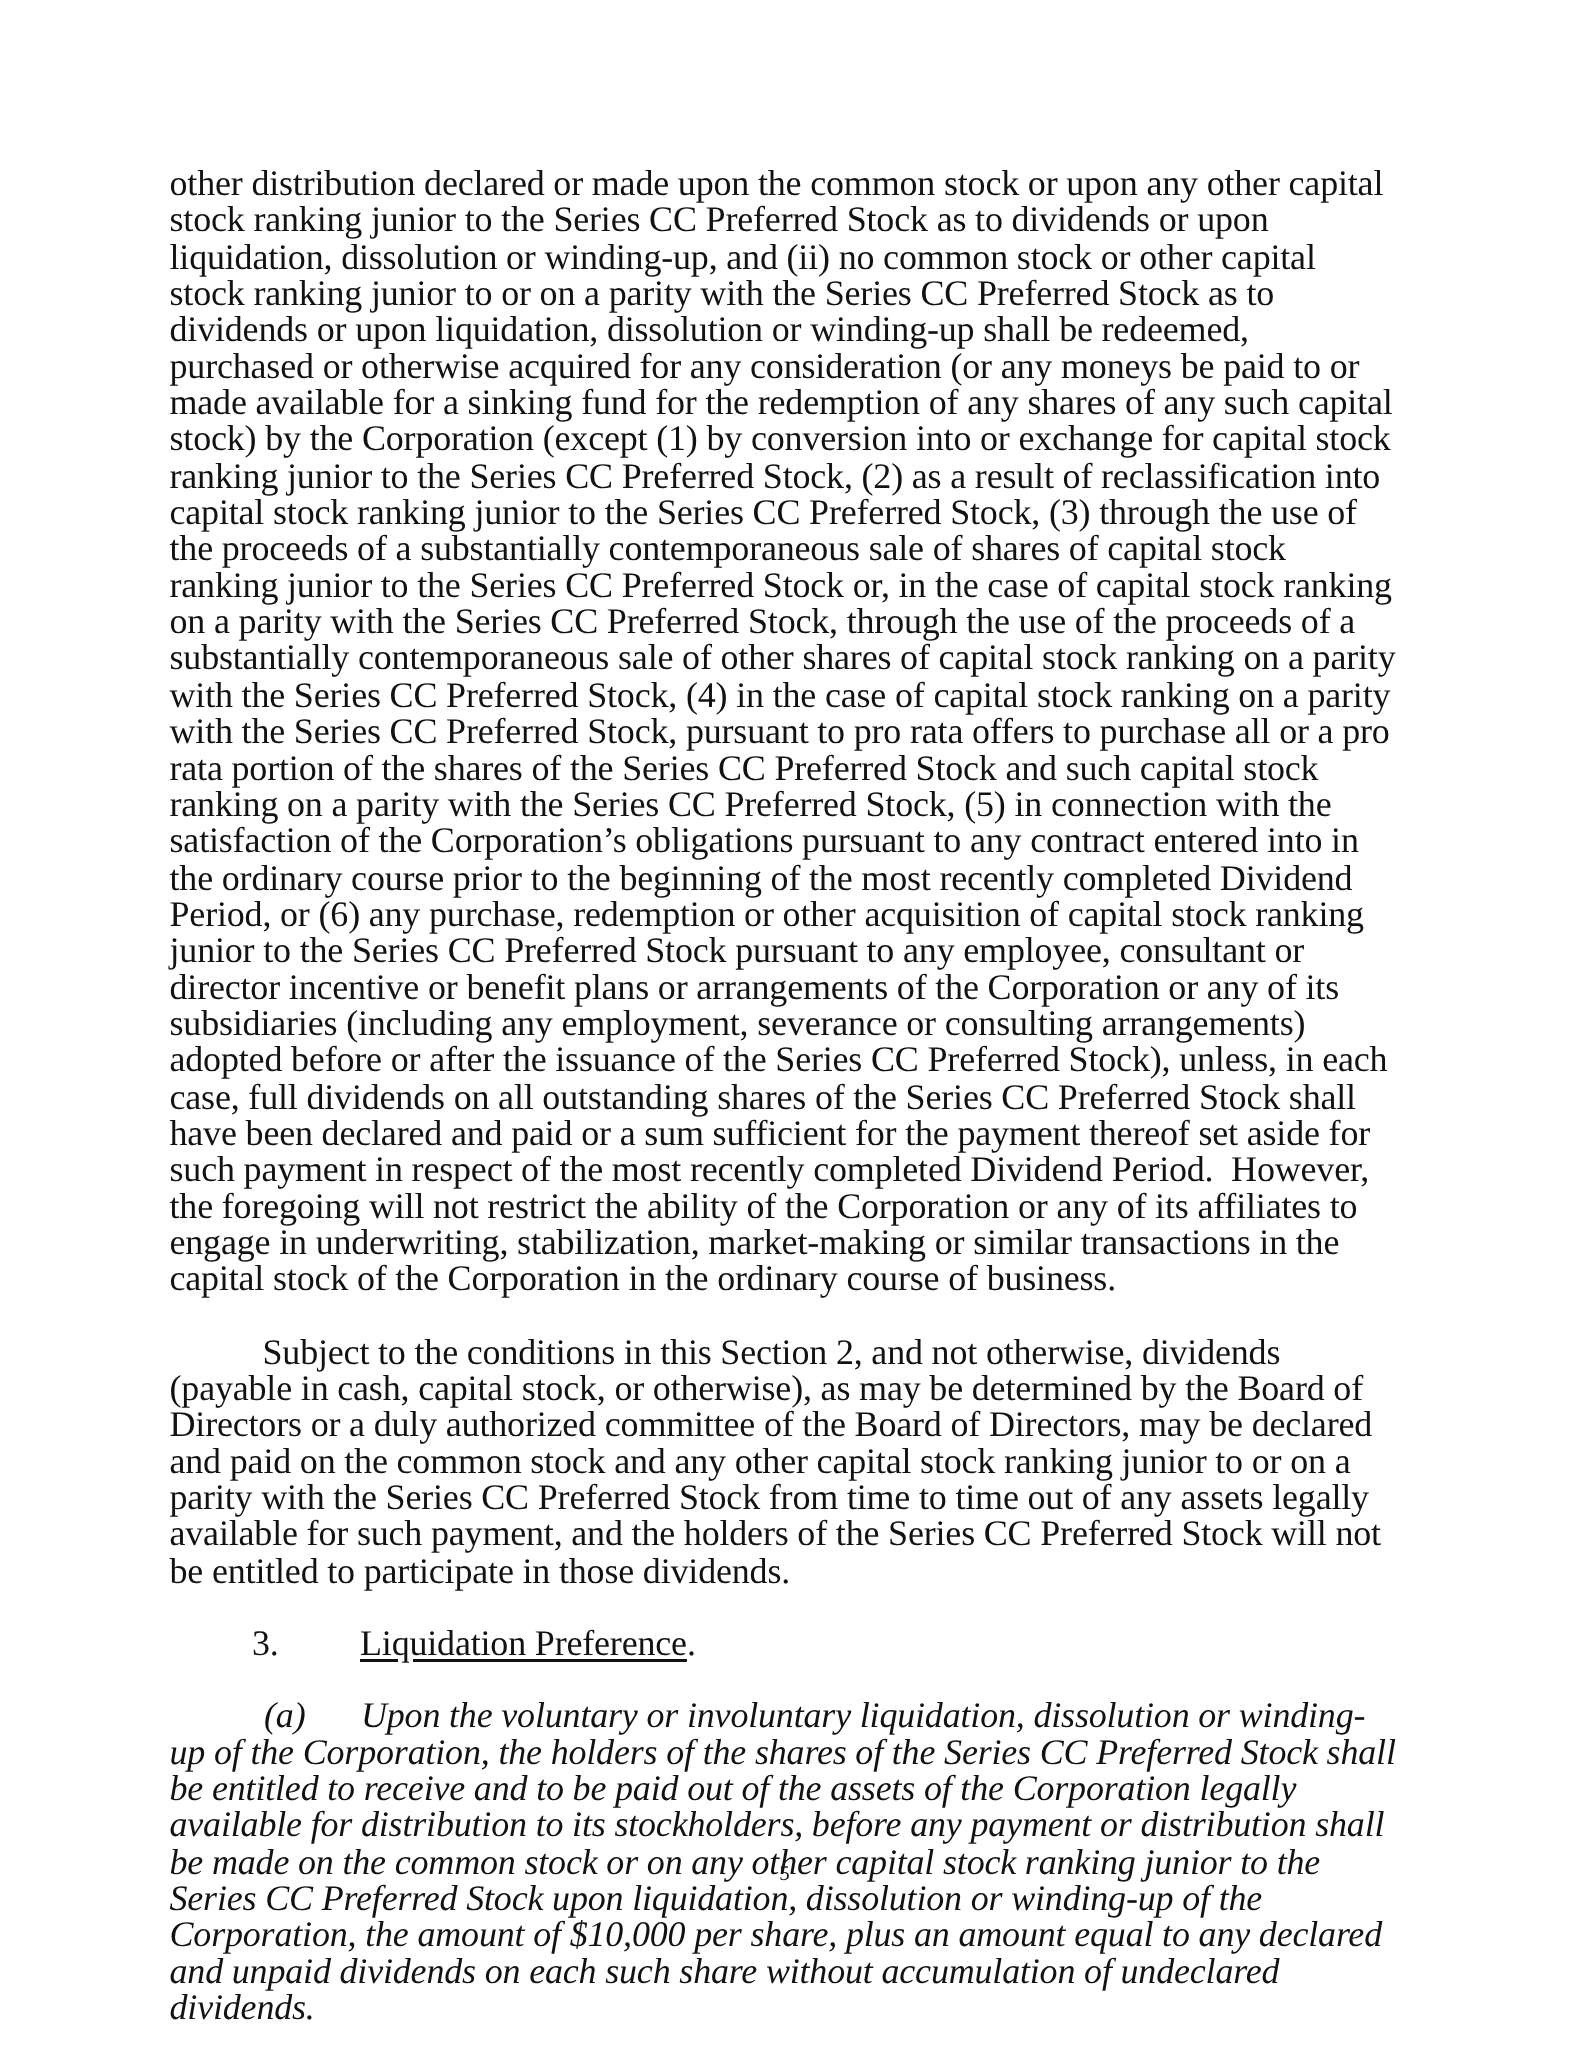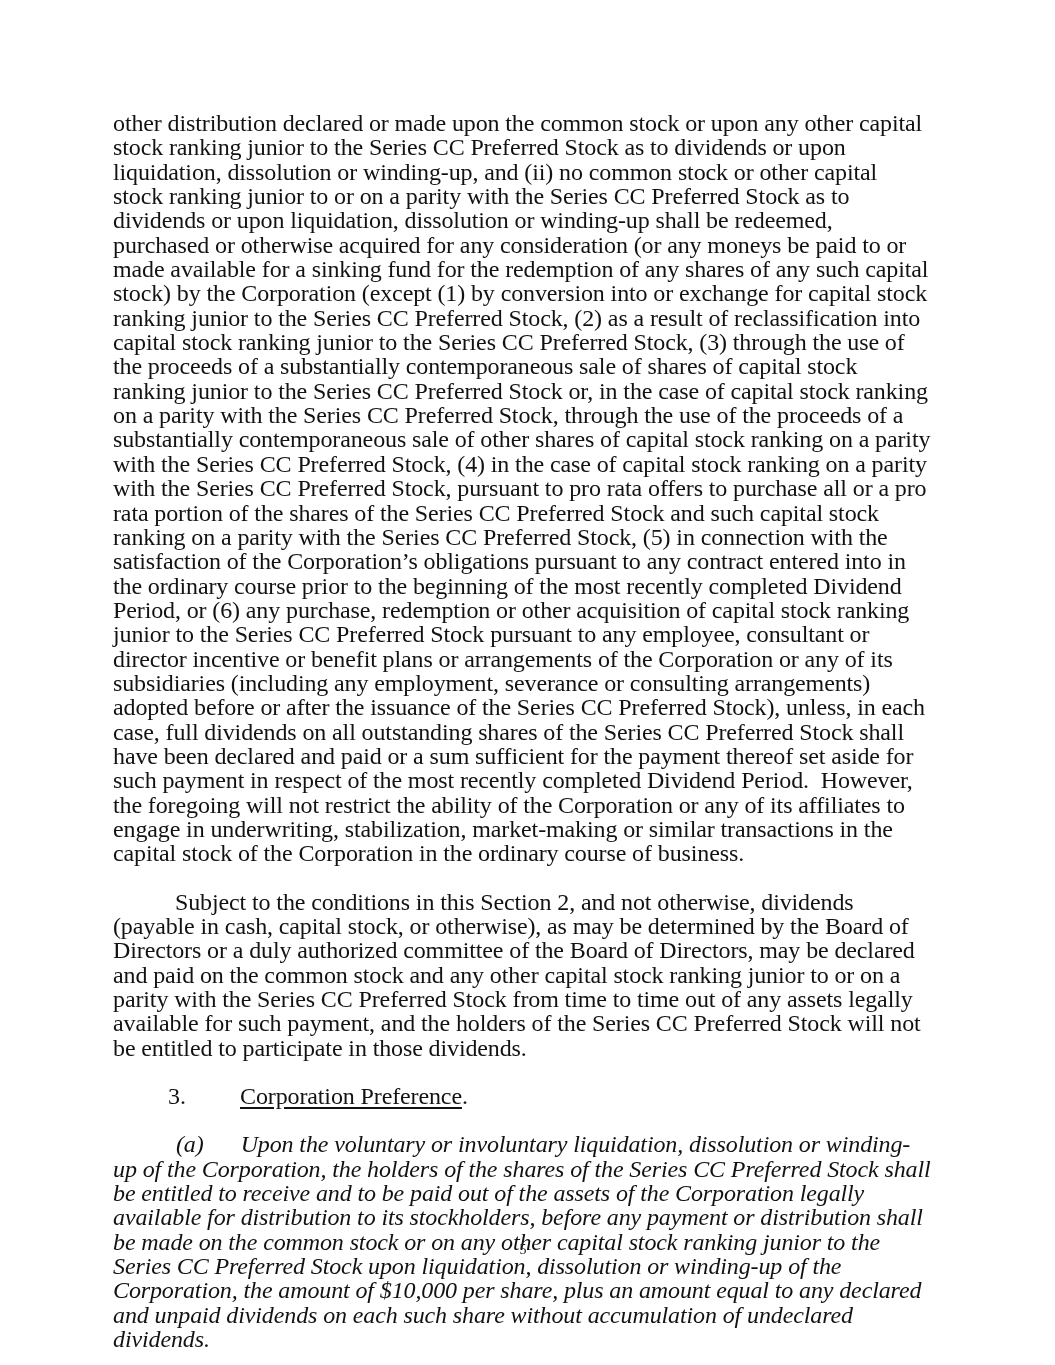--- a/index.html
+++ b/index.html
@@ -67,21 +67,21 @@
 <body>
 
 <div class="page">
   <div class="content">
 
     <p class="para">other distribution declared or made upon the common stock or upon any other capital stock ranking junior to the Series CC Preferred Stock as to dividends or upon liquidation, dissolution or winding-up, and (ii) no common stock or other capital stock ranking junior to or on a parity with the Series CC Preferred Stock as to dividends or upon liquidation, dissolution or winding-up shall be redeemed, purchased or otherwise acquired for any consideration (or any moneys be paid to or made available for a sinking fund for the redemption of any shares of any such capital stock) by the Corporation (except (1) by conversion into or exchange for capital stock ranking junior to the Series CC Preferred Stock, (2) as a result of reclassification into capital stock ranking junior to the Series CC Preferred Stock, (3) through the use of the proceeds of a substantially contemporaneous sale of shares of capital stock ranking junior to the Series CC Preferred Stock or, in the case of capital stock ranking on a parity with the Series CC Preferred Stock, through the use of the proceeds of a substantially contemporaneous sale of other shares of capital stock ranking on a parity with the Series CC Preferred Stock, (4) in the case of capital stock ranking on a parity with the Series CC Preferred Stock, pursuant to pro rata offers to purchase all or a pro rata portion of the shares of the Series CC Preferred Stock and such capital stock ranking on a parity with the Series CC Preferred Stock, (5) in connection with the satisfaction of the Corporation’s obligations pursuant to any contract entered into in the ordinary course prior to the beginning of the most recently completed Dividend Period, or (6) any purchase, redemption or other acquisition of capital stock ranking junior to the Series CC Preferred Stock pursuant to any employee, consultant or director incentive or benefit plans or arrangements of the Corporation or any of its subsidiaries (including any employment, severance or consulting arrangements) adopted before or after the issuance of the Series CC Preferred Stock), unless, in each case, full dividends on all outstanding shares of the Series CC Preferred Stock shall have been declared and paid or a sum sufficient for the payment thereof set aside for such payment in respect of the most recently completed Dividend Period.&nbsp; However, the foregoing will not restrict the ability of the Corporation or any of its affiliates to engage in underwriting, stabilization, market-making or similar transactions in the capital stock of the Corporation in the ordinary course of business.</p>
 
     <p class="para indent-first">Subject to the conditions in this Section 2, and not otherwise, dividends (payable in cash, capital stock, or otherwise), as may be determined by the Board of Directors or a duly authorized committee of the Board of Directors, may be declared and paid on the common stock and any other capital stock ranking junior to or on a parity with the Series CC Preferred Stock from time to time out of any assets legally available for such payment, and the holders of the Series CC Preferred Stock will not be entitled to participate in those dividends.</p>
 
     <p class="heading">
-      <span class="h-num">3.</span><span class="h-title">Corporation Preference</span><span>.</span>
+      <span class="h-num">3.</span><span class="h-title">Liquidation Preference</span><span>.</span>
     </p>
 
     <p class="para sub">
       <span>(a)</span><span class="tab-a"></span><span>Upon the voluntary or involuntary liquidation, dissolution or winding-up of the Corporation, the holders of the shares of the Series CC Preferred Stock shall be entitled to receive and to be paid out of the assets of the Corporation legally available for distribution to its stockholders, before any payment or distribution shall be made on the common stock or on any other capital stock ranking junior to the Series CC Preferred Stock upon liquidation, dissolution or winding-up of the Corporation, the amount of $10,000 per share, plus an amount equal to any declared and unpaid dividends on each such share without accumulation of undeclared dividends.</span>
     </p>
 
   </div>
 
   <div class="page-number">5</div>
 </div>

